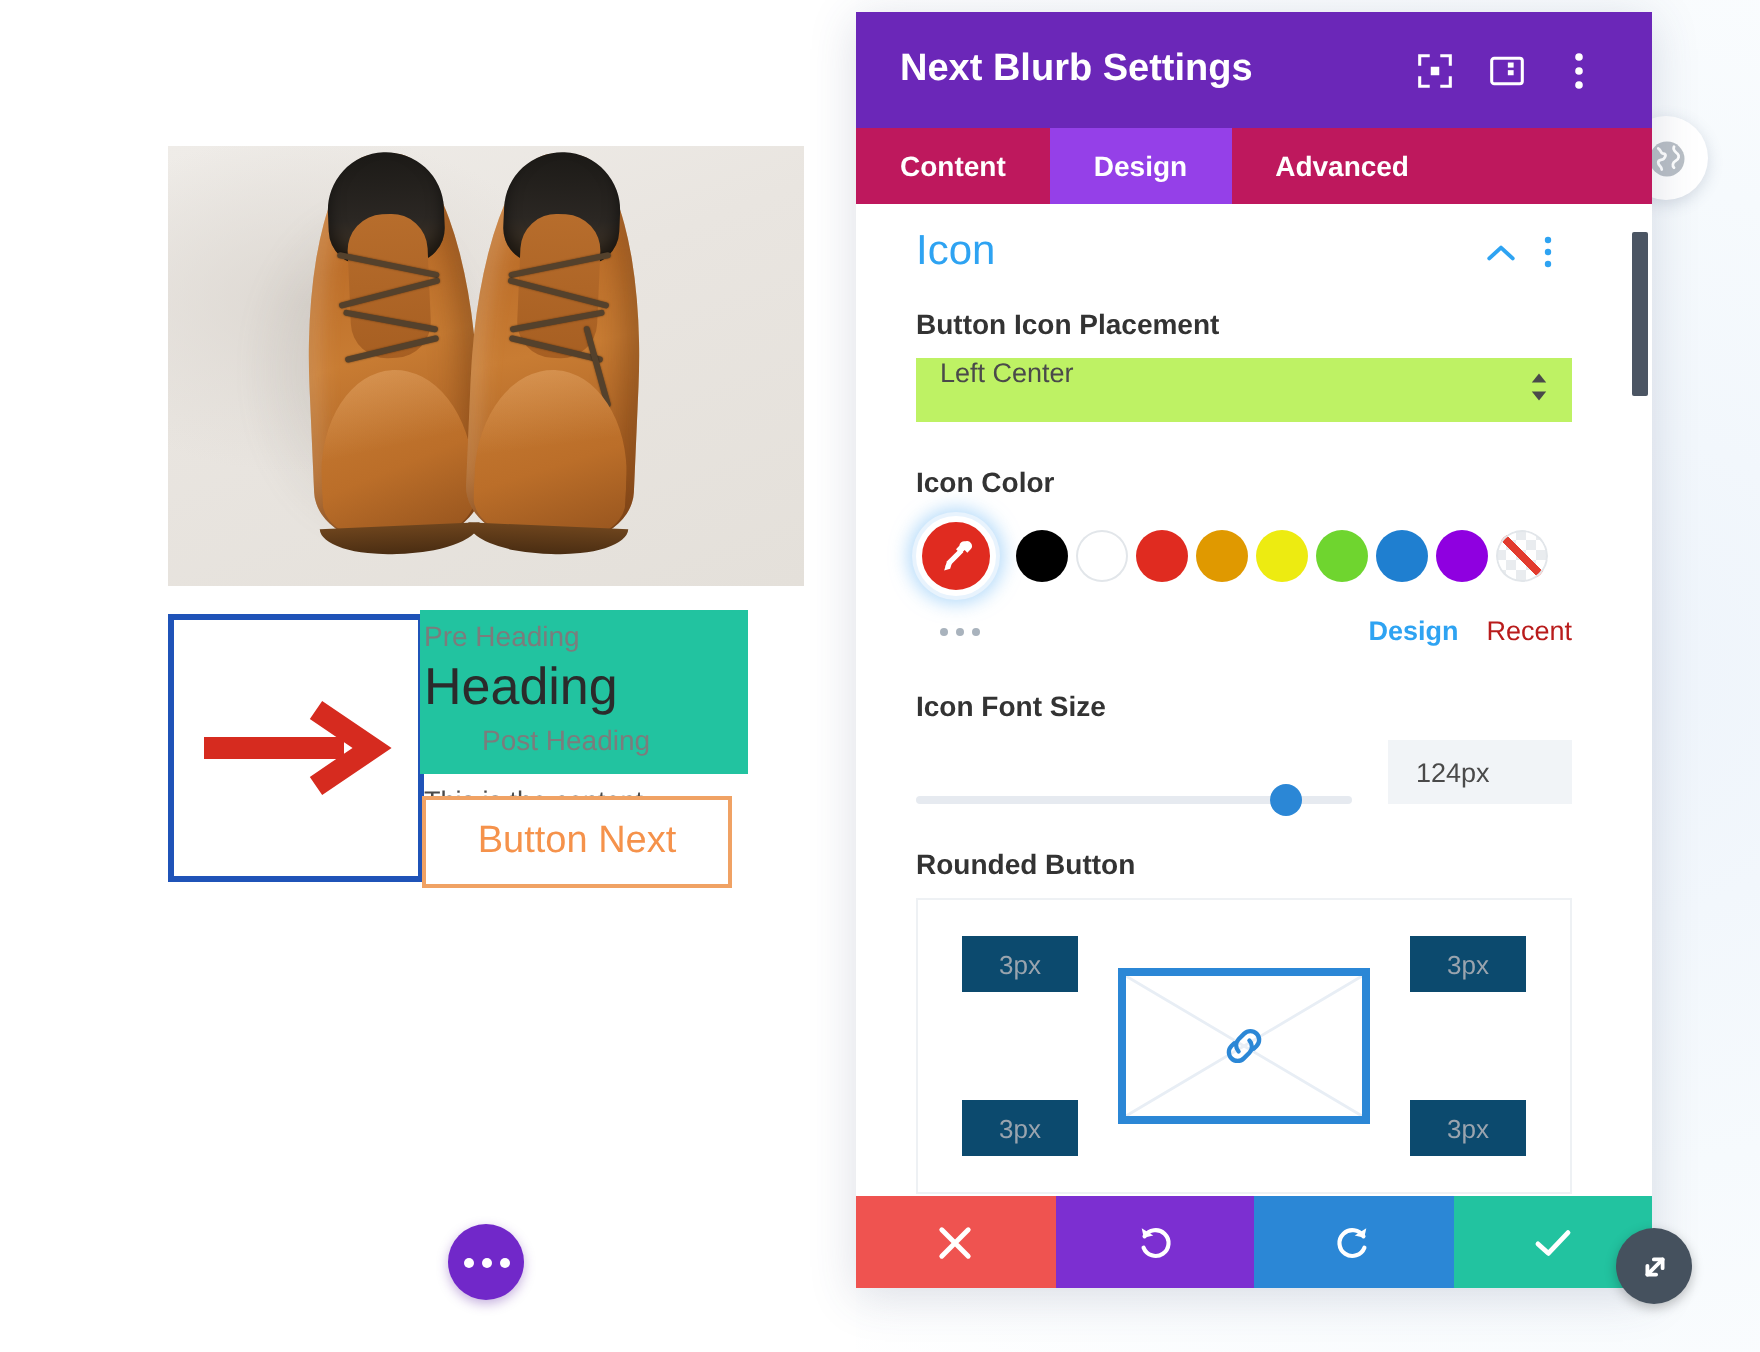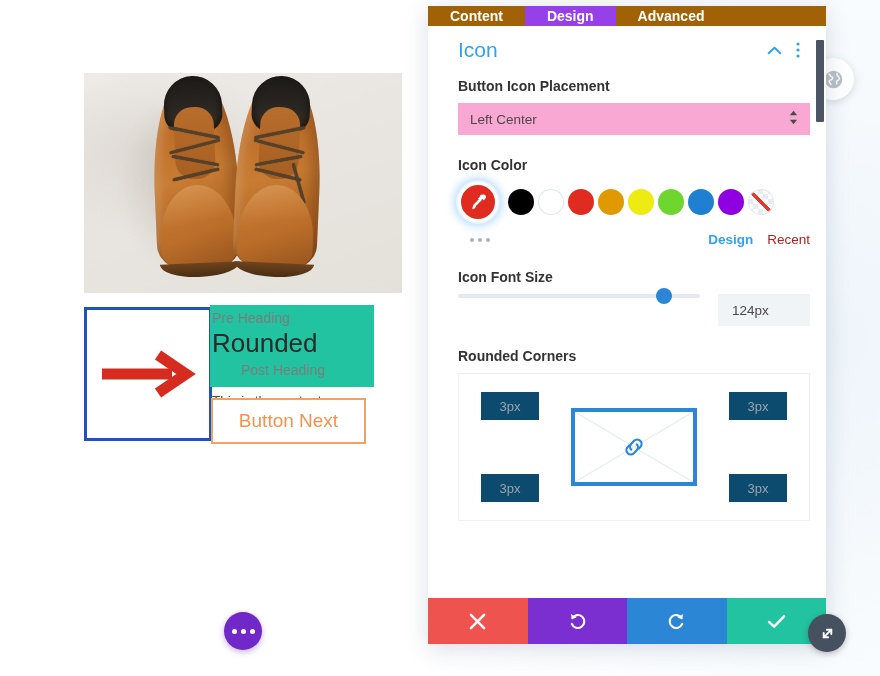--- a/index.html
+++ b/index.html
@@ -183,38 +183,38 @@
   #panel-title {
     color: #ffffff; font-size: 19px; font-weight: bold;
     flex: 1 1 auto;
   }
   .header-icon {
     width: 30px; height: 30px;
     display: flex; align-items: center; justify-content: center;
     margin-left: 6px;
   }
   #panel-tabs {
-    height: 20px; background: #a16207;
+    height: 38px; background: #be185d;
     display: flex; flex: 0 0 auto;
   }
   .tab {
     display: flex; align-items: center; justify-content: center;
     color: #ffffff; font-size: 14px; font-weight: bold;
     padding: 0 22px;
     height: 100%;
   }
   .tab.active { background: #9540e8; }
 
   #panel-scroll {
     position: relative;
     flex: 1 1 auto;
     overflow: hidden;
     background: #ffffff;
   }
-  #panel-inner { padding: 10px 16px 10px 30px; }
+  #panel-inner { padding: 10px 40px 10px 30px; }
 
   #scrollbar-track {
     position: absolute; right: 0; top: 0; width: 10px; height: 100%;
     background: transparent;
   }
   #scrollbar-thumb {
     position: absolute; right: 2px; top: 14px;
     width: 8px; height: 82px; border-radius: 1px;
     background: #4b5563;
   }
@@ -230,22 +230,22 @@
   .section-head .ctl { width: 24px; display:flex; align-items:center; justify-content:center; }
 
   .field-label {
     font-size: 14px; color: #333333; font-weight: bold;
     margin-bottom: 9px;
   }
   .field { margin-bottom: 22px; }
 
   #placement-select {
     height: 32px; width: 100%;
-    background: #f9a8d4; border: none;
-    display: flex; align-items: center;
+    background: #bef264; border: none;
+    display: flex; 
     padding: 0 12px;
     font-size: 13.5px; color: #4a4a4a;
     position: relative;
   }
   #placement-select .spinner {
     position: absolute; right: 12px; top: 50%; transform: translateY(-50%);
   }
 
   
   #swatch-row { display: flex; align-items: center; gap: 4px; }
@@ -272,21 +272,21 @@
   #swatch-footer {
     display: flex; align-items: center;
     margin-top: 10px;
   }
   #more-colors-dots { display: flex; gap: 4px; flex: 1 1 auto; padding-left: 12px; }
   #more-colors-dots span { width: 4px; height: 4px; border-radius: 50%; background: #a9b3bd; }
   #saved-link { color: #2ea3f2; font-size: 13.5px; font-weight: bold; margin-right: 14px; }
   #recent-link { color: #b91c1c; font-size: 13.5px; }
 
   
-  #slider-row { display: flex; align-items: flex-start; }
+  #slider-row { display: flex; align-items: flex-end; }
   #slider-track {
     position: relative; flex: 1 1 auto; height: 4px;
     background: #e6eaf0; border-radius: 2px; margin-right: 18px;
   }
   #slider-handle {
     position: absolute; top: 50%; left: 85%;
     transform: translate(-50%,-50%);
     width: 16px; height: 16px; border-radius: 50%;
     background: #2b87d6;
   }
@@ -388,21 +388,21 @@
     <div id="icon-box">
       <svg id="arrow-icon" width="96" height="52" viewBox="0 0 96 52">
         <path d="M2 26 H72" stroke="#d62b1f" stroke-width="11" fill="none" stroke-linecap="butt"></path>
         <path d="M58 7 L86 26 L58 45" stroke="#d62b1f" stroke-width="11" fill="none" stroke-linecap="butt" stroke-linejoin="miter"></path>
       </svg>
     </div>
 
     <div id="blurb-text">
       <div id="heading-block">
         <div id="pre-heading">Pre Heading</div>
-        <div id="heading">Rounded</div>
+        <div id="heading">Heading</div>
         <div id="post-heading">Post Heading</div>
       </div>
       <div id="blurb-content">This is the content</div>
     </div>
 
     <div id="blurb-button">Button Next</div>
   </div>
 
   <div id="add-module-fab">
     <span></span>
@@ -413,20 +413,46 @@
 
 <div id="globe-badge">
   <svg width="21" height="21" viewBox="0 0 24 24">
     <circle cx="12" cy="12" r="10" fill="#b9bfc6"></circle>
     <path d="M7 6c2 1 1 3 3 3s1 2 0 3-3 0-3 2 2 2 2 4M16 5c-1 2 1 3 2 4s1 3-1 4-2 3-1 4" stroke="#ffffff" stroke-width="1.6" fill="none" stroke-linecap="round"></path>
   </svg>
 </div>
 
 <div id="settings-panel">
 
+  <div id="panel-header">
+    <div id="panel-title">Next Blurb Settings</div>
+
+    <div class="header-icon">
+      <svg width="17" height="17" viewBox="0 0 20 20">
+        <path d="M1 6V1h5M19 6V1h-5M1 14v5h5M19 14v5h-5" stroke="#ffffff" stroke-width="1.8" fill="none" stroke-linecap="square"></path>
+        <rect x="7.5" y="7.5" width="5" height="5" fill="#ffffff"></rect>
+      </svg>
+    </div>
+
+    <div class="header-icon">
+      <svg width="17" height="17" viewBox="0 0 20 20">
+        <rect x="1" y="2.5" width="18" height="15" rx="1.5" stroke="#ffffff" stroke-width="1.8" fill="none"></rect>
+        <rect x="10.5" y="5" width="3.4" height="3" fill="#ffffff"></rect>
+        <rect x="10.5" y="9.5" width="3.4" height="3" fill="#ffffff"></rect>
+      </svg>
+    </div>
+
+    <div class="header-icon">
+      <svg width="5" height="19" viewBox="0 0 5 19">
+        <circle cx="2.5" cy="2.5" r="1.9" fill="#ffffff"></circle>
+        <circle cx="2.5" cy="9.5" r="1.9" fill="#ffffff"></circle>
+        <circle cx="2.5" cy="16.5" r="1.9" fill="#ffffff"></circle>
+      </svg>
+    </div>
+  </div>
 
   <div id="panel-tabs">
     <div class="tab">Content</div>
     <div class="tab active">Design</div>
     <div class="tab">Advanced</div>
   </div>
 
   <div id="panel-scroll">
     <div id="panel-inner">
 
@@ -495,21 +521,21 @@
         <div class="field-label">Icon Font Size</div>
         <div id="slider-row">
           <div id="slider-track">
             <div id="slider-handle"></div>
           </div>
           <div id="slider-value">124px</div>
         </div>
       </div>
 
       <div class="field">
-        <div class="field-label">Rounded Corners</div>
+        <div class="field-label">Rounded Button</div>
         <div id="corners-box">
           <div class="corner-input" id="corner-tl">3px</div>
           <div class="corner-input" id="corner-tr">3px</div>
           <div class="corner-input" id="corner-bl">3px</div>
           <div class="corner-input" id="corner-br">3px</div>
           <div id="corners-preview">
             <svg width="118" height="70" viewBox="0 0 118 70" style="position:absolute">
               <path d="M0 0 L118 70 M118 0 L0 70" stroke="#e8eef5" stroke-width="1.4" fill="none"></path>
             </svg>
             <svg width="26" height="26" viewBox="0 0 24 24" style="position:relative">

